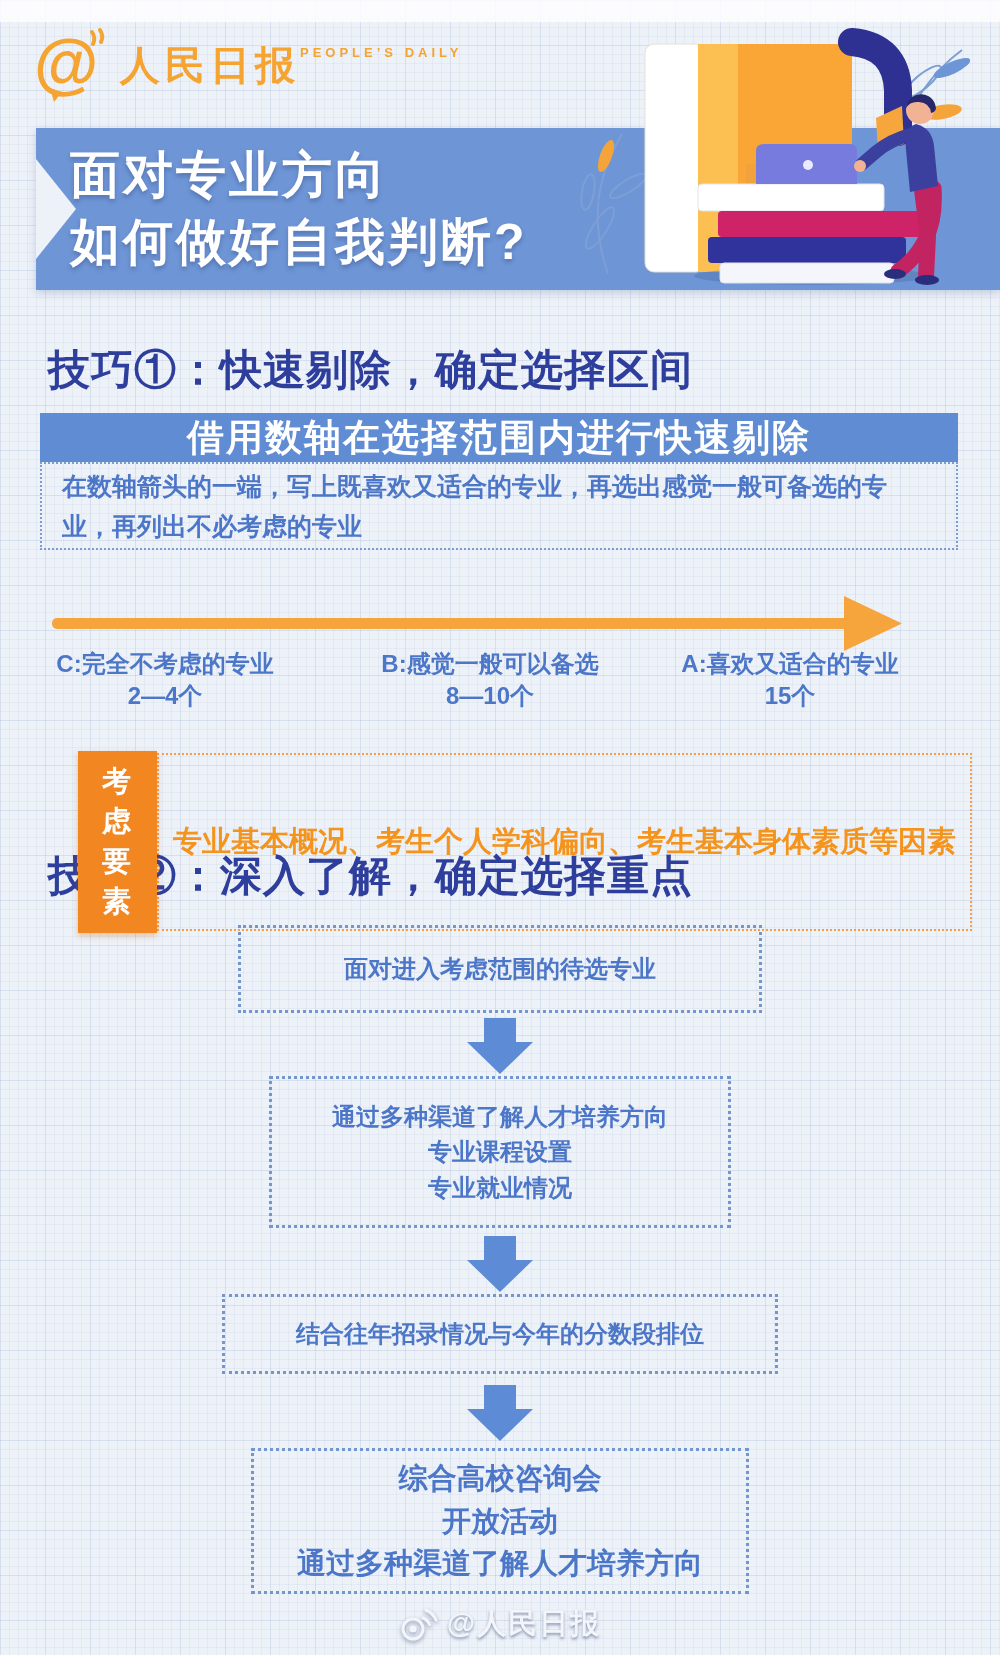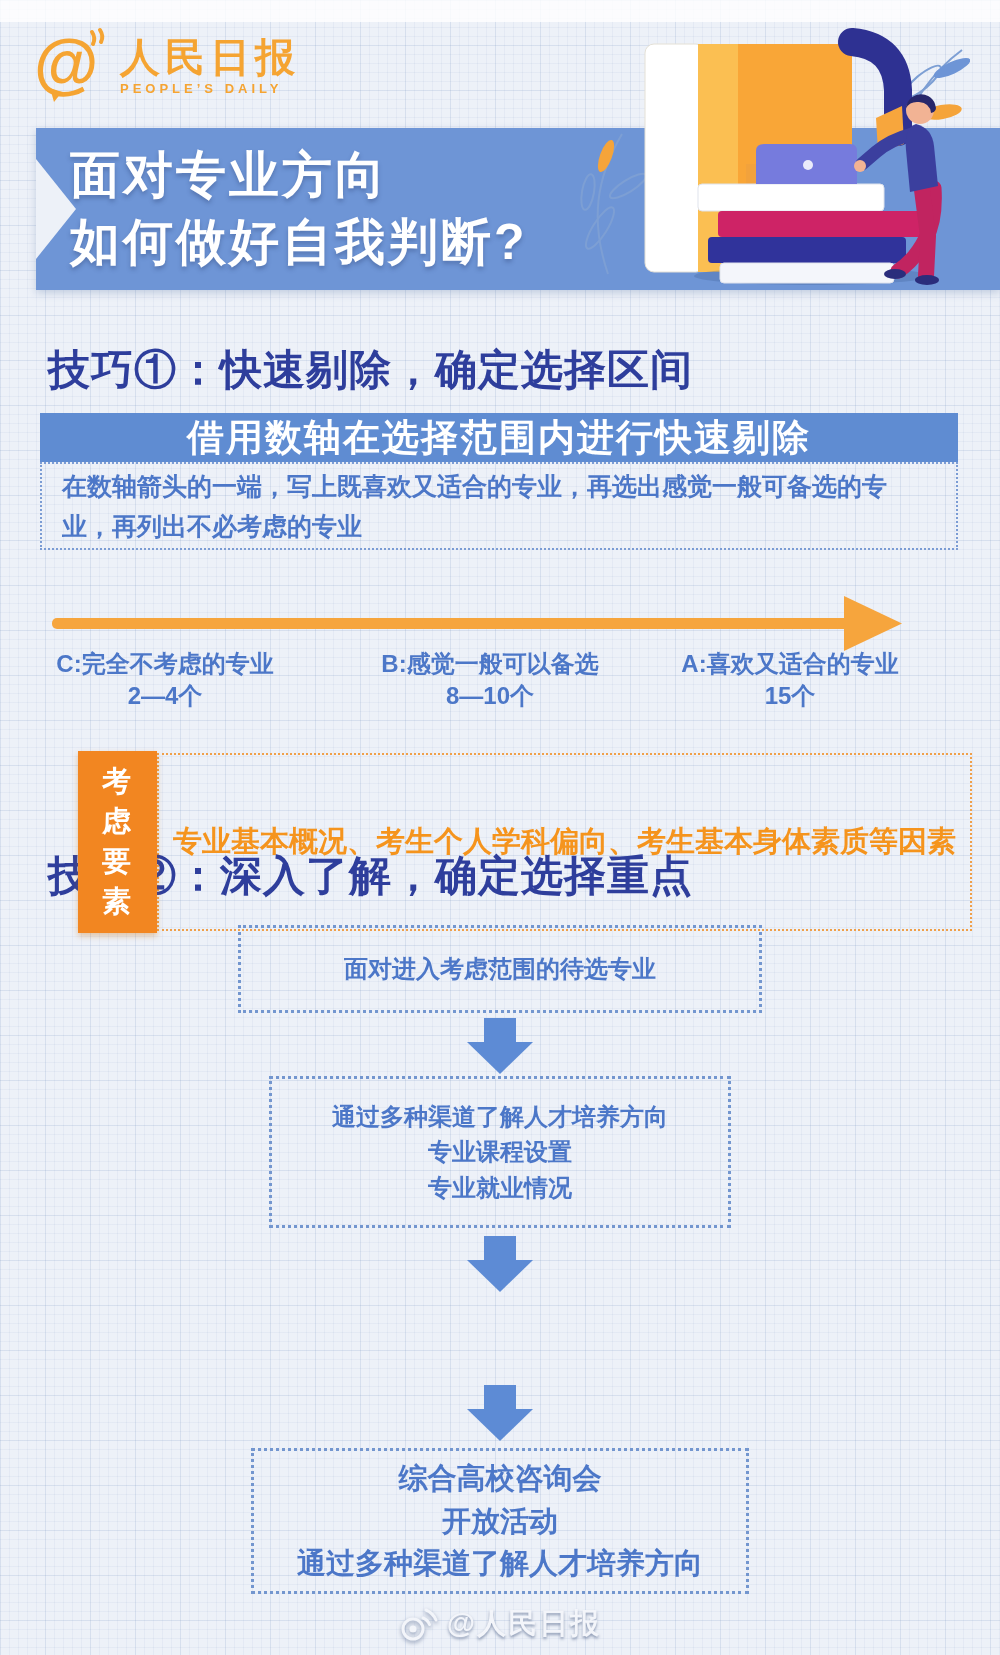--- a/index.html
+++ b/index.html
@@ -13,21 +13,21 @@
       linear-gradient(rgba(146,168,205,.16) 1px, transparent 1px),
       linear-gradient(90deg, rgba(146,168,205,.16) 1px, transparent 1px),
       linear-gradient(rgba(146,168,205,.10) 1px, transparent 1px),
       linear-gradient(90deg, rgba(146,168,205,.10) 1px, transparent 1px);
     background-size:45px 45px,45px 45px,9px 9px,9px 9px;
   }
   .top-strip{position:absolute;left:0;top:0;width:100%;height:22px;background:rgba(255,255,255,.8);}
   
   .logo{position:absolute;left:36px;top:26px;display:flex;align-items:center;gap:10px;}
   .logo-icon{position:relative;width:74px;height:78px;}
-  .logo-texts{display:flex;flex-direction:column;}
+  .logo-texts{display:flex;}
   .logo-cn{font-size:40px;font-weight:900;color:#f5a432;letter-spacing:5px;line-height:1.1;}
   .logo-en{font-size:13px;font-weight:bold;color:#f5a432;letter-spacing:4px;margin-top:2px;}
   
   .banner{
     position:absolute;left:36px;right:0;top:128px;height:162px;
     background:#6e95d6;z-index:1;
     box-shadow:0 3px 8px rgba(80,110,160,.28);
   }
   .banner::before{
     content:'';position:absolute;left:0;top:50%;transform:translateY(-50%);
@@ -243,20 +243,23 @@
     <div class="line">通过多种渠道了解人才培养方向</div>
     <div class="line">专业课程设置</div>
     <div class="line">专业就业情况</div>
   </div>
 
   <div class="flow-arrow fa2">
     <div class="stem"></div>
       <div class="head"></div>
   </div>
 
+  <div class="flow-box fb3">
+    <div class="line">结合往年招录情况与今年的分数段排位</div>
+  </div>
 
   <div class="flow-arrow fa3">
     <div class="stem"></div>
       <div class="head"></div>
   </div>
 
   <div class="flow-box fb4">
     <div class="line">综合高校咨询会</div>
     <div class="line">开放活动</div>
     <div class="line">通过多种渠道了解人才培养方向</div>

